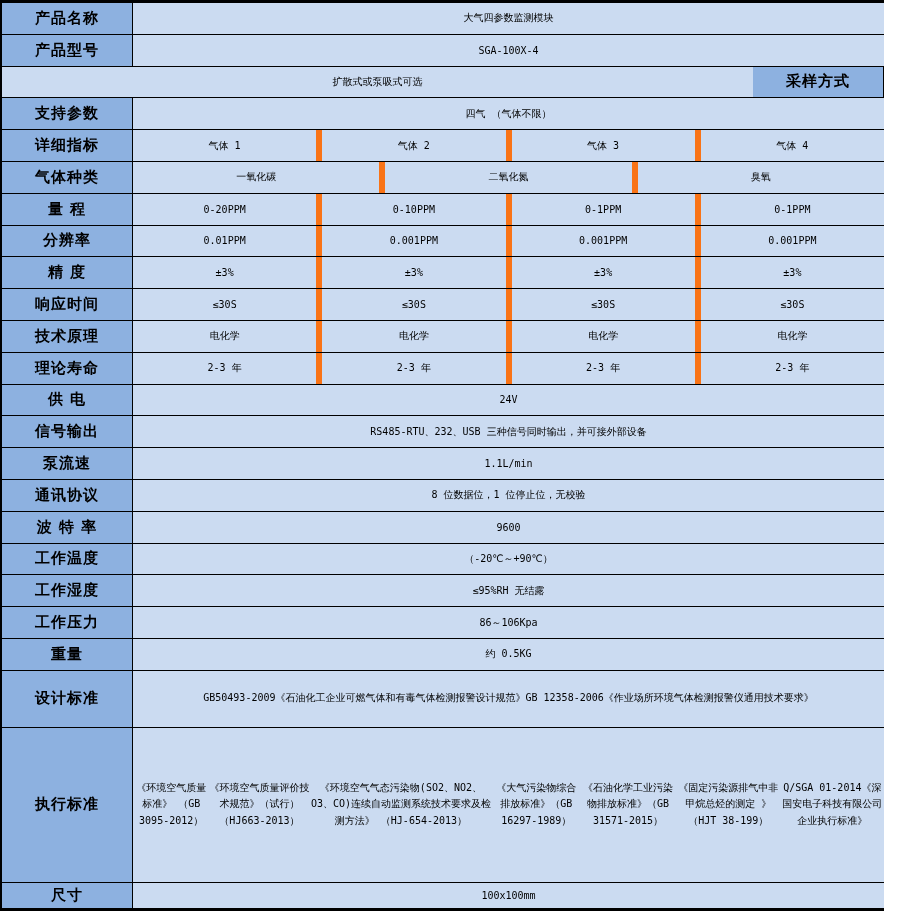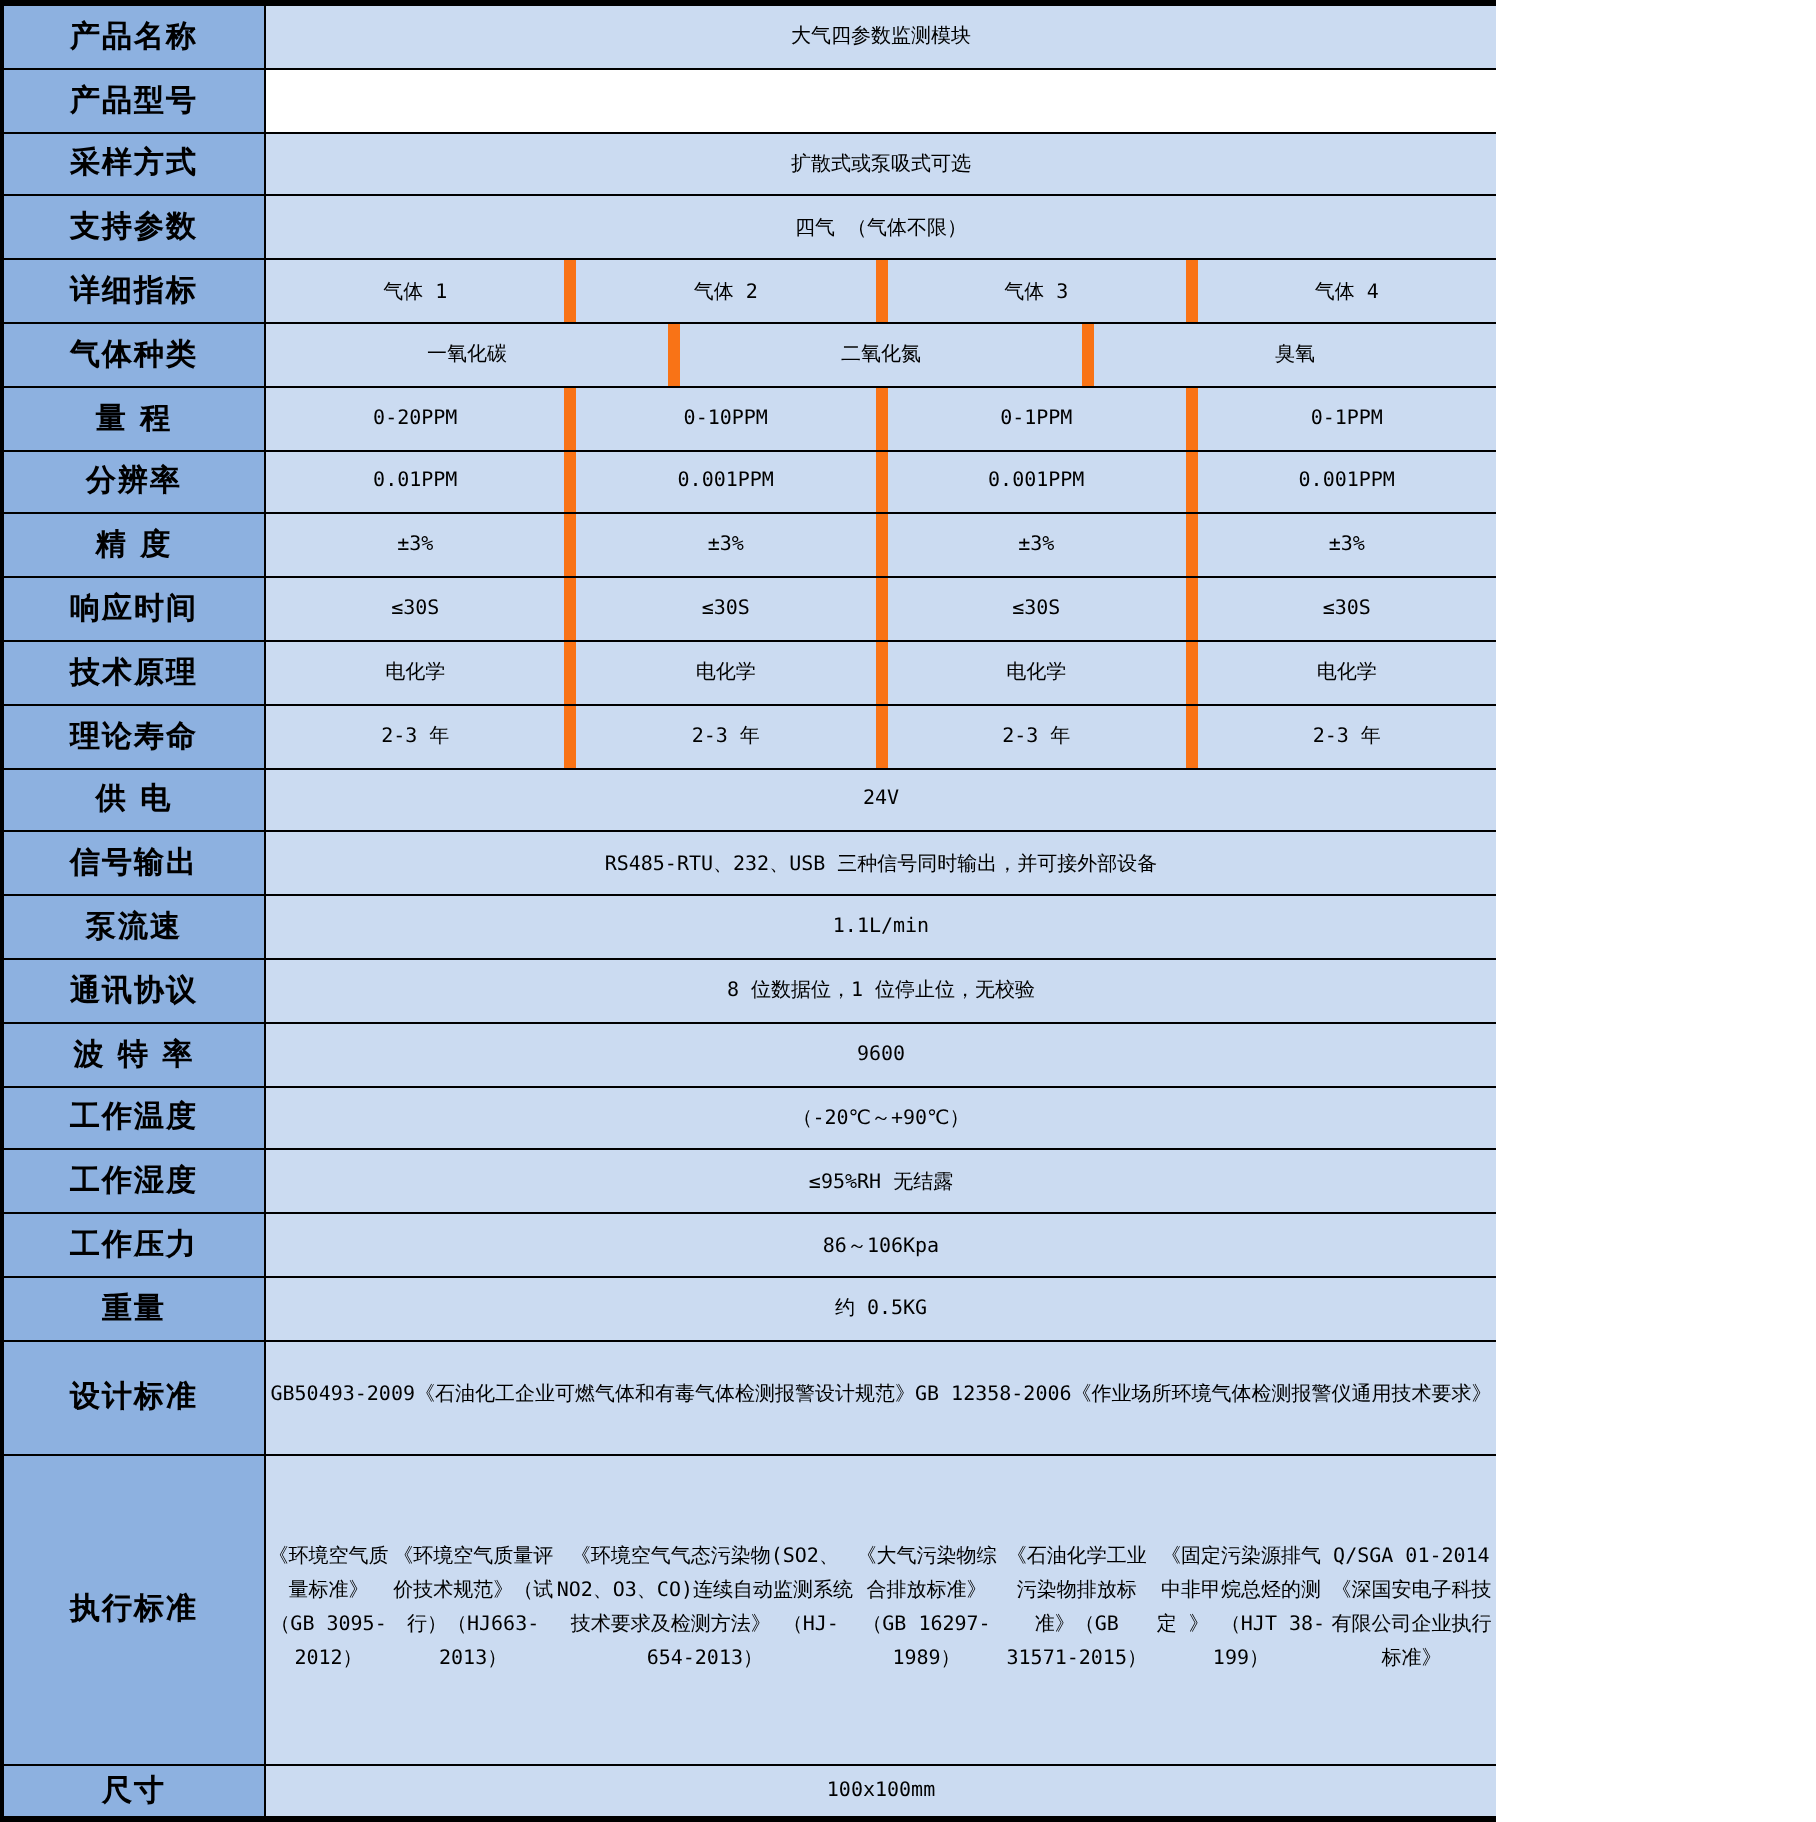--- a/index.html
+++ b/index.html
@@ -1,17 +1,17 @@
 <!DOCTYPE html>
 <html><head>
 <meta charset="utf-8">
 <style>
   html,body{margin:0;padding:0;background:#fff;}
   .spec-table{
-    width:748px;height:911px;box-sizing:border-box;
+    width:884px;height:911px;box-sizing:border-box;
     border-top:3px solid #000;border-bottom:3px solid #000;border-left:2px solid #000;
     font-family:"DejaVu Sans",sans-serif;color:#000;
   }
   .row{display:flex;height:31.8px;border-bottom:1px solid #000;box-sizing:border-box;}
   .row:last-child{border-bottom:none;}
   .cell{
     display:flex;align-items:center;justify-content:center;
     box-sizing:border-box;text-align:center;overflow:hidden;white-space:pre-wrap;
   }
   .label{
@@ -34,25 +34,26 @@
 
 <div class="spec-table">
 
   <div class="row">
     <div class="cell label">产品名称</div>
     <div class="cell value">大气四参数监测模块</div>
   </div>
 
   <div class="row">
     <div class="cell label">产品型号</div>
+    <div class="cell value">SGA-100X-4</div>
   </div>
 
   <div class="row">
+    <div class="cell value">扩散式或泵吸式可选</div>
     <div class="cell label">采样方式</div>
-    <div class="cell value">扩散式或泵吸式可选</div>
   </div>
 
   <div class="row">
     <div class="cell label">支持参数</div>
     <div class="cell value">四气 （气体不限）</div>
   </div>
 
   <div class="row">
     <div class="cell label">详细指标</div>
     <div class="cell value quad">气体 1</div>

